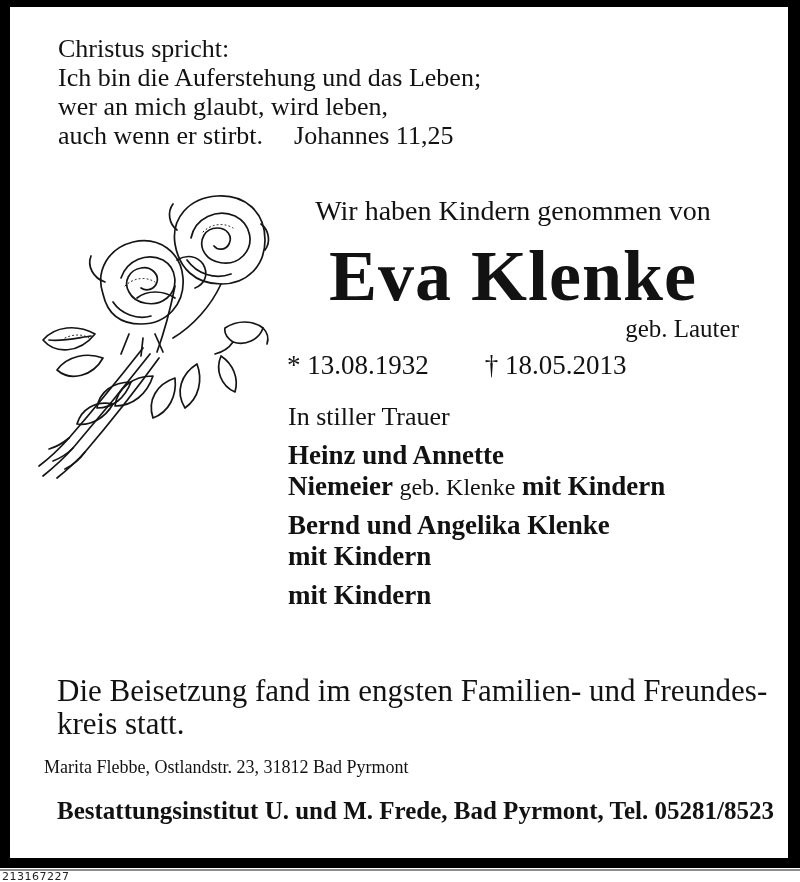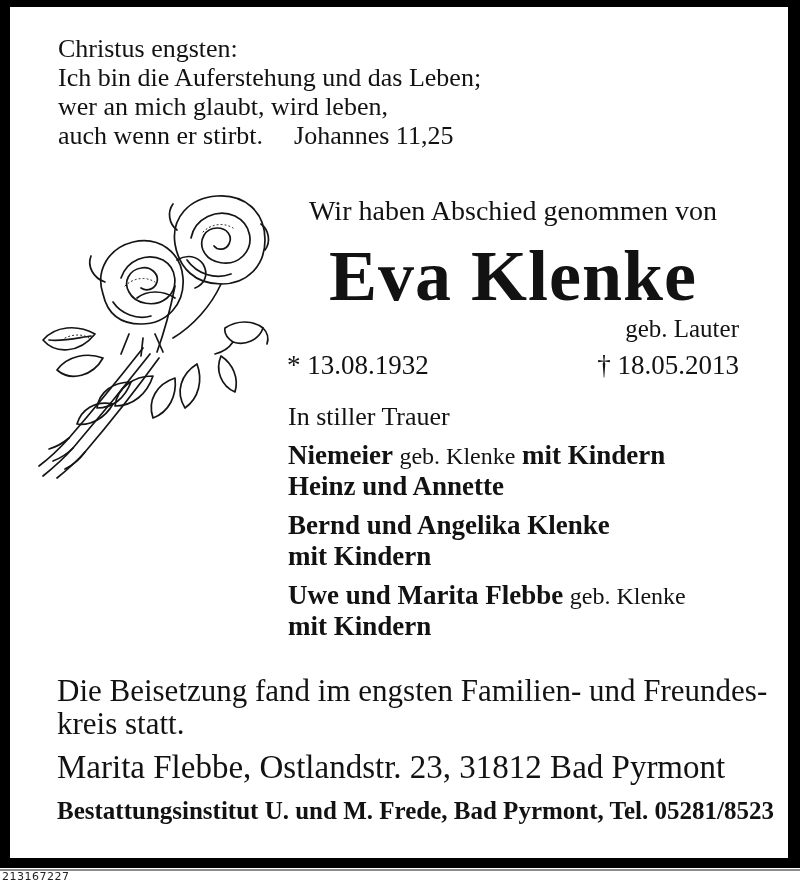--- a/index.html
+++ b/index.html
@@ -33,39 +33,39 @@
     text-align:center;
   }
   .intro { font-size:28px; line-height:30px; white-space:nowrap; }
   .deceased-name {
     font-size:72px; font-weight:bold; line-height:74px; margin-top:13px;
     letter-spacing:1px; white-space:nowrap;
   }
   .maiden { font-size:25px; line-height:27px; margin-top:2px;text-align:right; }
   .dates {
     margin-top:8px; font-size:27px; line-height:30px;
-    display:flex; justify-content:space-between; white-space:nowrap;
+    display:flex; justify-content:flex-start; gap:56px; white-space:nowrap;
   }
 
   .mourning {
     position:absolute; left:288px; top:402px;
     font-size:26px; line-height:30px; white-space:nowrap;
   }
   .mourning .hdr { }
   .mourning b { font-size:27px; }
   .mourning .sm { font-size:24px; }
   .mourning .grp { margin-top:8px; }
 
   .closing {
     position:absolute; left:57px; top:674px;
     font-size:31px; line-height:33px; white-space:nowrap;
   }
   .contact {
-    position:absolute; left:57px; top:752px;
-    font-size:33px; line-height:31px; white-space:nowrap;
+    position:absolute; left:44px; top:752px;
+    font-size:18px; line-height:31px; white-space:nowrap;
   }
   .funeral {
     position:absolute; left:57px; top:797px;
     font-size:25px; line-height:28px; white-space:nowrap;font-weight:bold;
   }
 
   .gray-rule {
     position:absolute; left:0; top:869px; width:800px; height:2px;
     background:#8c8c8c;
   }
@@ -76,21 +76,21 @@
   }
 </style>
 </head>
 <body>
 
 <div class="page">
 
   <div class="frame"></div>
 
   <div class="verse">
-    <div>Christus engsten:</div>
+    <div>Christus spricht:</div>
     <div>Ich bin die Auferstehung und das Leben;</div>
     <div>wer an mich glaubt, wird leben,</div>
     <div><span>auch wenn er stirbt.</span><span class="cite">Johannes 11,25</span></div>
   </div>
 
   <div class="roses">
     <svg viewBox="0 0 250 300" xmlns="http://www.w3.org/2000/svg">
       <g stroke="#151515" fill="none" stroke-width="1.7" stroke-linejoin="round" stroke-linecap="round">
 
         <path d="M125 168 C100 200 72 234 48 262 C40 271 28 282 18 290"></path>
@@ -143,41 +143,40 @@
         <g stroke-width="1" stroke-dasharray="1 3">
           <path d="M100 100 C108 92 120 90 130 96"></path>
           <path d="M178 46 C186 38 198 36 208 42"></path>
           <path d="M40 152 C48 148 58 148 64 152"></path>
         </g>
       </g>
     </svg>
   </div>
 
   <div class="center-col">
-    <div class="intro">Wir haben Abschied genommen von</div>
+    <div class="intro">Wir haben Kindern genommen von</div>
     <div class="deceased-name">Eva Klenke</div>
     <div class="maiden">geb. Lauter</div>
     <div class="dates">
       <span>* 13.08.1932</span>
       <span>† 18.05.2013</span>
     </div>
   </div>
 
   <div class="mourning">
     <div class="hdr">In stiller Trauer</div>
     <div class="grp">
+      <div><b>Heinz und Annette</b></div>
       <div><b>Niemeier</b> <span class="sm">geb. Klenke</span> <b>mit Kindern</b></div>
-      <div><b>Heinz und Annette</b></div>
     </div>
     <div class="grp">
       <div><b>Bernd und Angelika Klenke</b></div>
       <div><b>mit Kindern</b></div>
     </div>
     <div class="grp">
-      <div><b>Uwe und Marita Flebbe</b> <span class="sm">geb. Klenke</span></div>
       <div><b>mit Kindern</b></div>
     </div>
   </div>
 
   <div class="closing">
     <div>Die Beisetzung fand im engsten Familien- und Freundes-</div>
     <div>kreis statt.</div>
   </div>
 
   <div class="contact">Marita Flebbe, Ostlandstr. 23, 31812 Bad Pyrmont</div>

